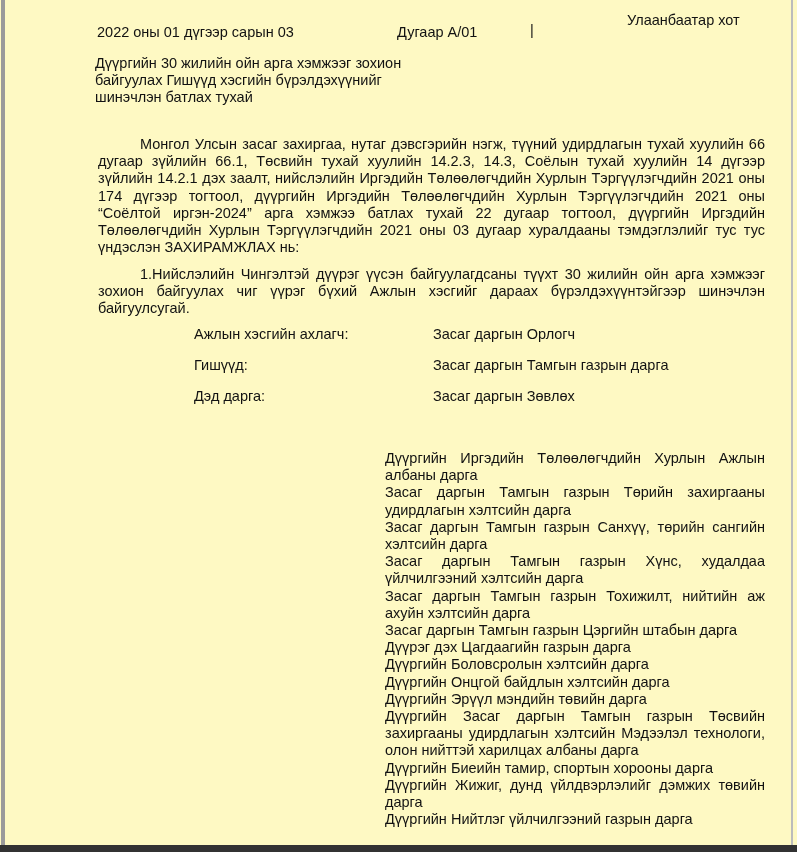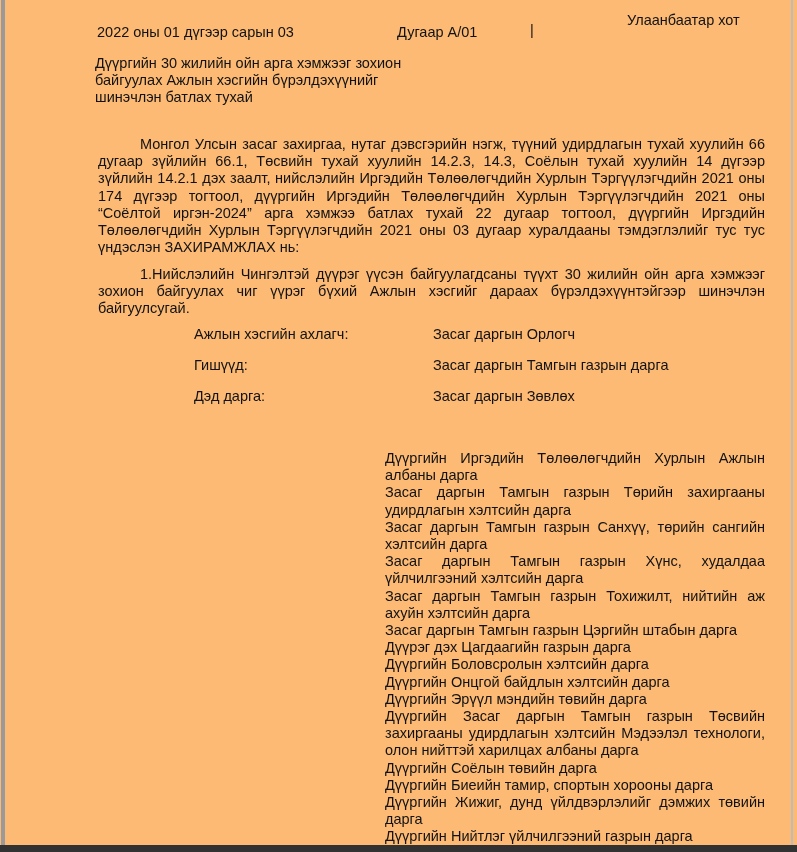--- a/index.html
+++ b/index.html
@@ -4,21 +4,21 @@
 <style>
   html, body {
     margin: 0;
     padding: 0;
     background: #ffffff;
   }
   .page {
     position: relative;
     width: 797px;
     height: 852px;
-    background: #fdba74;
+    background: #fef9c3;
     overflow: hidden;
     font-family: "Liberation Sans", sans-serif;
     font-size: 14.5px;
     line-height: 17.2px;
     color: #121212;
   }
   .edge-left {
     position: absolute;
     left: 1px; top: 0;
     width: 4px; height: 852px;
@@ -86,21 +86,21 @@
   <div class="edge-right"></div>
   <div class="edge-bottom"></div>
 
   <div class="hdr-date">2022 оны 01 дүгээр сарын 03</div>
   <div class="hdr-number">Дугаар А/01</div>
   <div class="hdr-sep">|</div>
   <div class="hdr-city">Улаанбаатар хот</div>
 
   <div class="title">
     <div>Дүүргийн 30 жилийн ойн арга хэмжээг зохион</div>
-    <div>байгуулах Ажлын хэсгийн бүрэлдэхүүнийг</div>
+    <div>байгуулах Гишүүд хэсгийн бүрэлдэхүүнийг</div>
     <div>шинэчлэн батлах тухай</div>
   </div>
 
   <div class="para preamble">Монгол Улсын засаг захиргаа, нутаг дэвсгэрийн нэгж, түүний удирдлагын тухай хуулийн 66 дугаар зүйлийн 66.1, Төсвийн тухай хуулийн 14.2.3, 14.3, Соёлын тухай хуулийн 14 дүгээр зүйлийн 14.2.1 дэх заалт, нийслэлийн Иргэдийн Төлөөлөгчдийн Хурлын Тэргүүлэгчдийн 2021 оны 174 дүгээр тогтоол, дүүргийн Иргэдийн Төлөөлөгчдийн Хурлын Тэргүүлэгчдийн 2021 оны “Соёлтой иргэн-2024” арга хэмжээ батлах тухай 22 дугаар тогтоол, дүүргийн Иргэдийн Төлөөлөгчдийн Хурлын Тэргүүлэгчдийн 2021 оны 03 дугаар хуралдааны тэмдэглэлийг тус тус үндэслэн ЗАХИРАМЖЛАХ нь:</div>
 
   <div class="para clause">1.Нийслэлийн Чингэлтэй дүүрэг үүсэн байгуулагдсаны түүхт 30 жилийн ойн арга хэмжээг зохион байгуулах чиг үүрэг бүхий Ажлын хэсгийг дараах бүрэлдэхүүнтэйгээр шинэчлэн байгуулсугай.</div>
 
   <div class="roles">
     <div class="role-row">
       <div class="role-label">Ажлын хэсгийн ахлагч:</div>
@@ -121,18 +121,17 @@
     <div class="member">Засаг даргын Тамгын газрын Төрийн захиргааны удирдлагын хэлтсийн дарга</div>
     <div class="member">Засаг даргын Тамгын газрын Санхүү, төрийн сангийн хэлтсийн дарга</div>
     <div class="member">Засаг даргын Тамгын газрын Хүнс, худалдаа үйлчилгээний хэлтсийн дарга</div>
     <div class="member">Засаг даргын Тамгын газрын Тохижилт, нийтийн аж ахуйн хэлтсийн дарга</div>
     <div class="member">Засаг даргын Тамгын газрын Цэргийн штабын дарга</div>
     <div class="member">Дүүрэг дэх Цагдаагийн газрын дарга</div>
     <div class="member">Дүүргийн Боловсролын хэлтсийн дарга</div>
     <div class="member">Дүүргийн Онцгой байдлын хэлтсийн дарга</div>
     <div class="member">Дүүргийн Эрүүл мэндийн төвийн дарга</div>
     <div class="member">Дүүргийн Засаг даргын Тамгын газрын Төсвийн захиргааны удирдлагын хэлтсийн Мэдээлэл технологи, олон нийттэй харилцах албаны дарга</div>
-    <div class="member">Дүүргийн Соёлын төвийн дарга</div>
     <div class="member">Дүүргийн Биеийн тамир, спортын хорооны дарга</div>
     <div class="member">Дүүргийн Жижиг, дунд үйлдвэрлэлийг дэмжих төвийн дарга</div>
     <div class="member">Дүүргийн Нийтлэг үйлчилгээний газрын дарга</div>
   </div>
 </div>
 
 </body></html>

